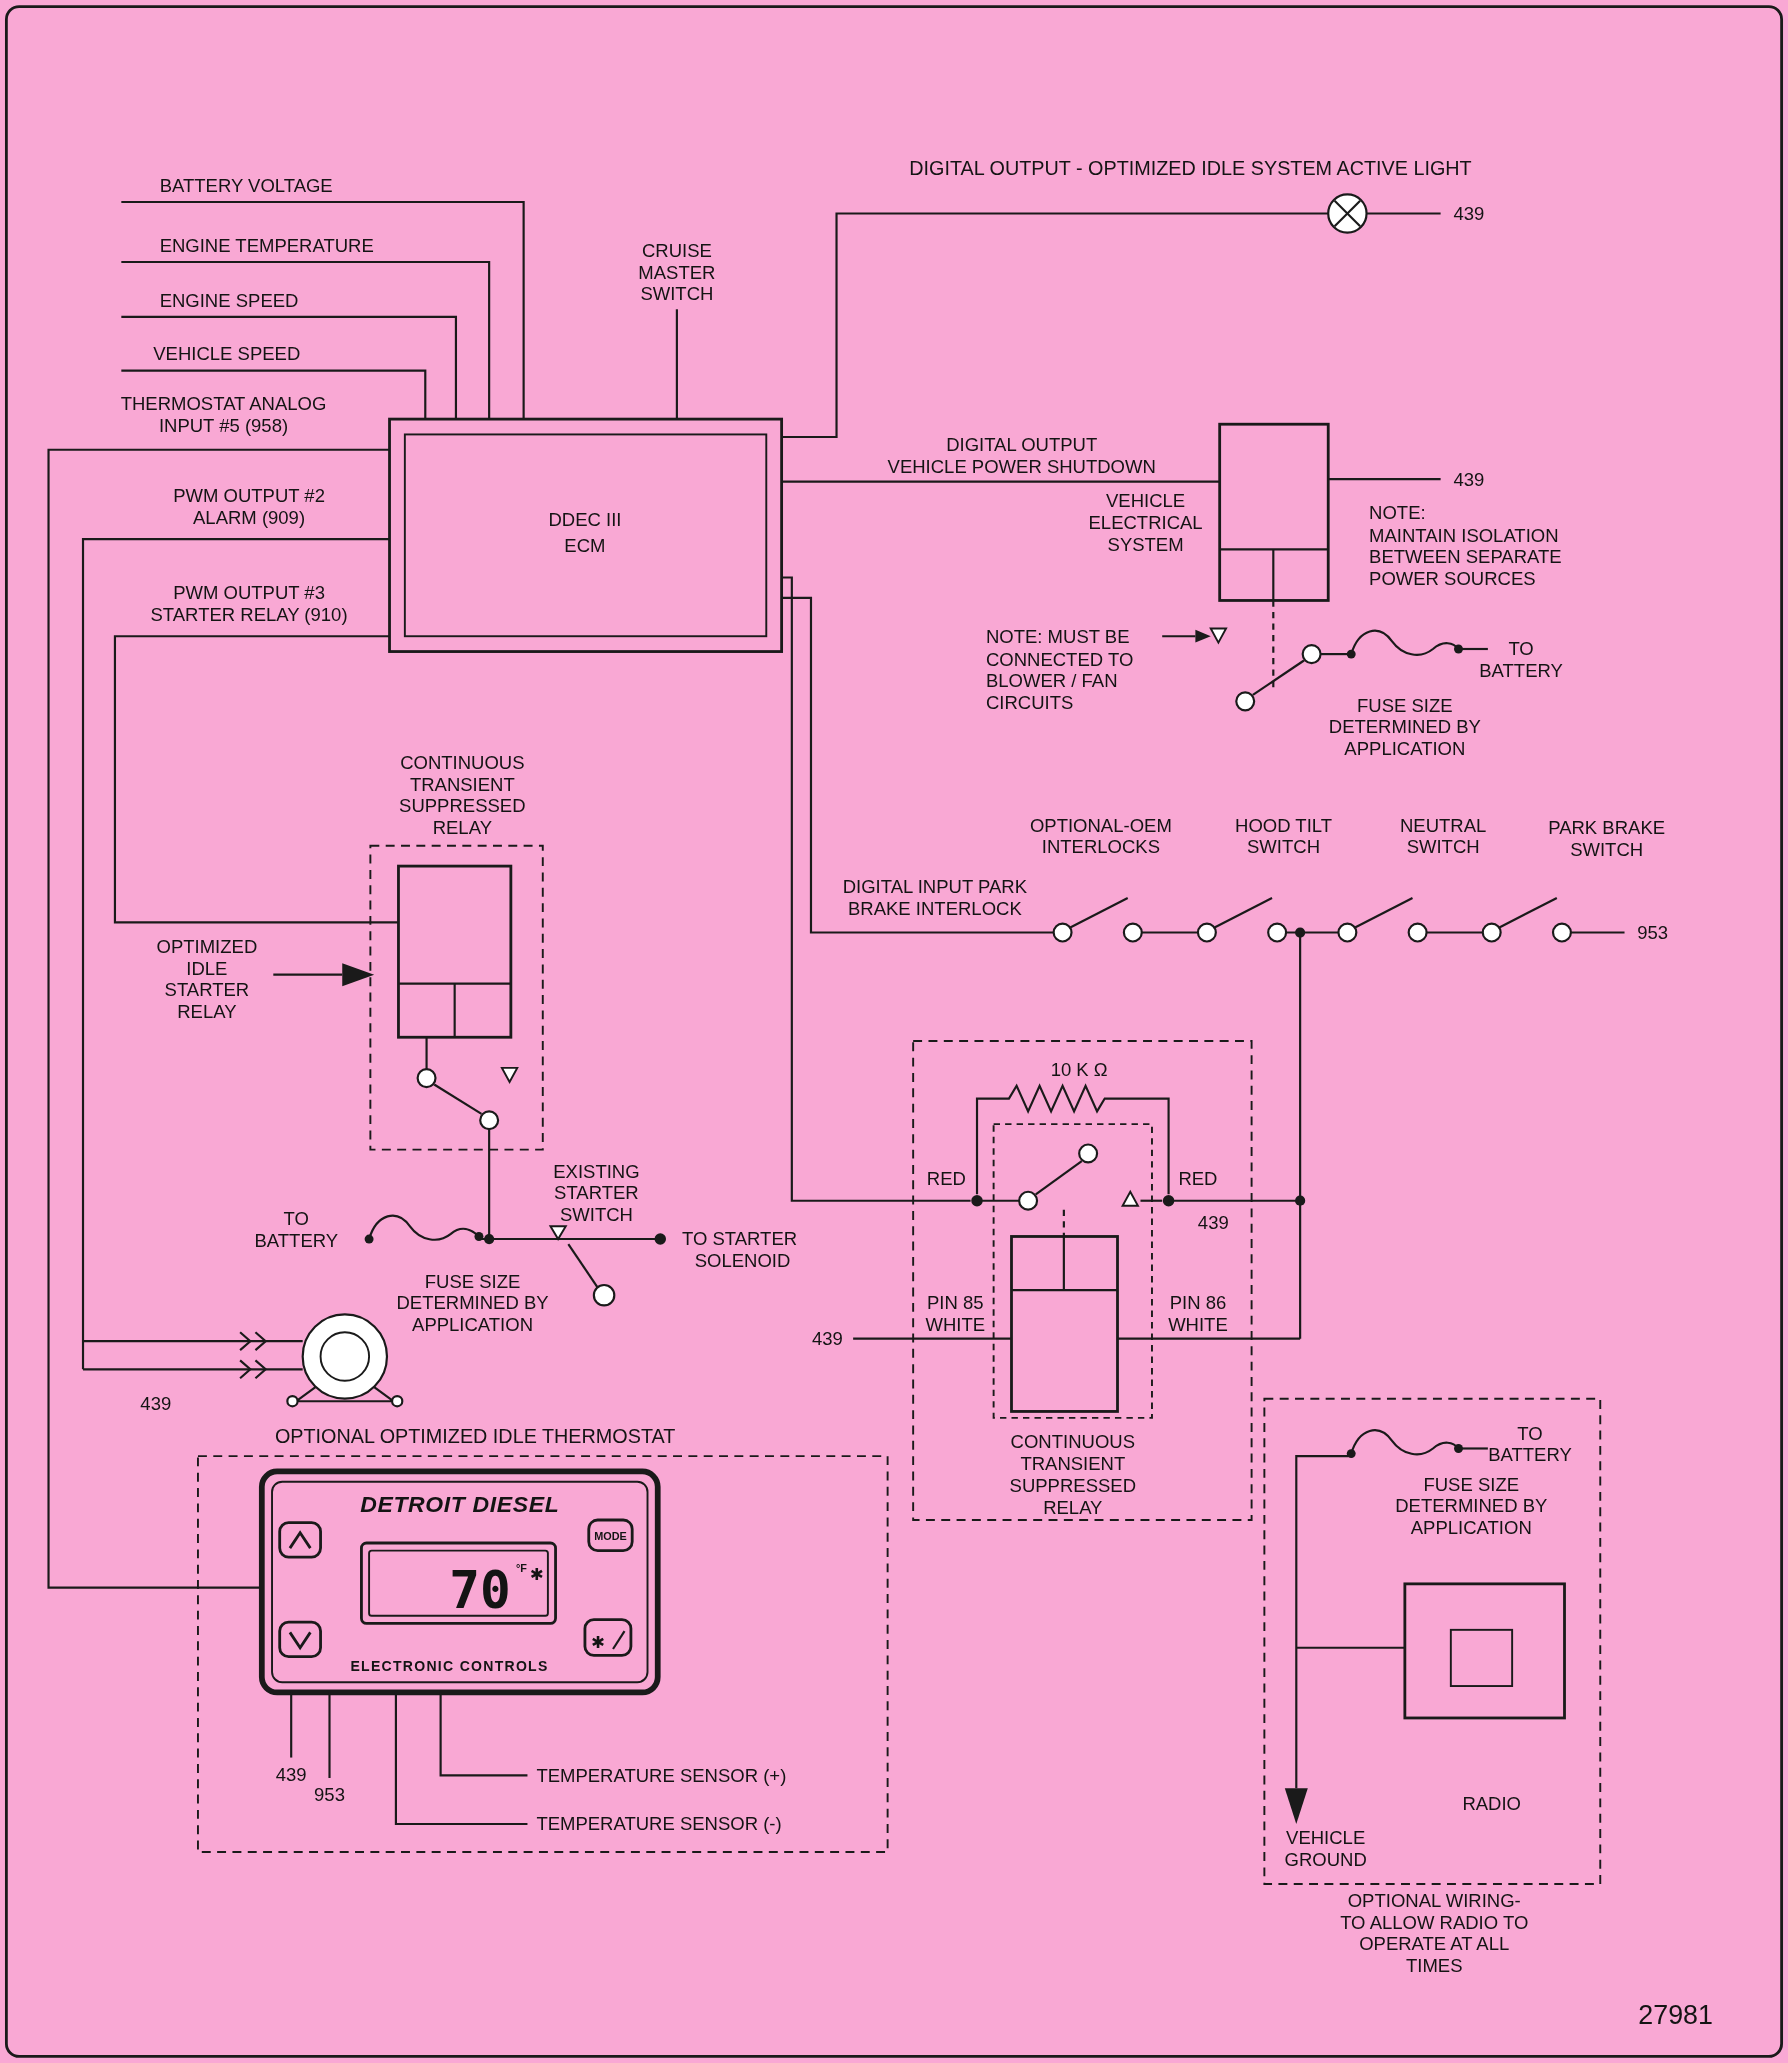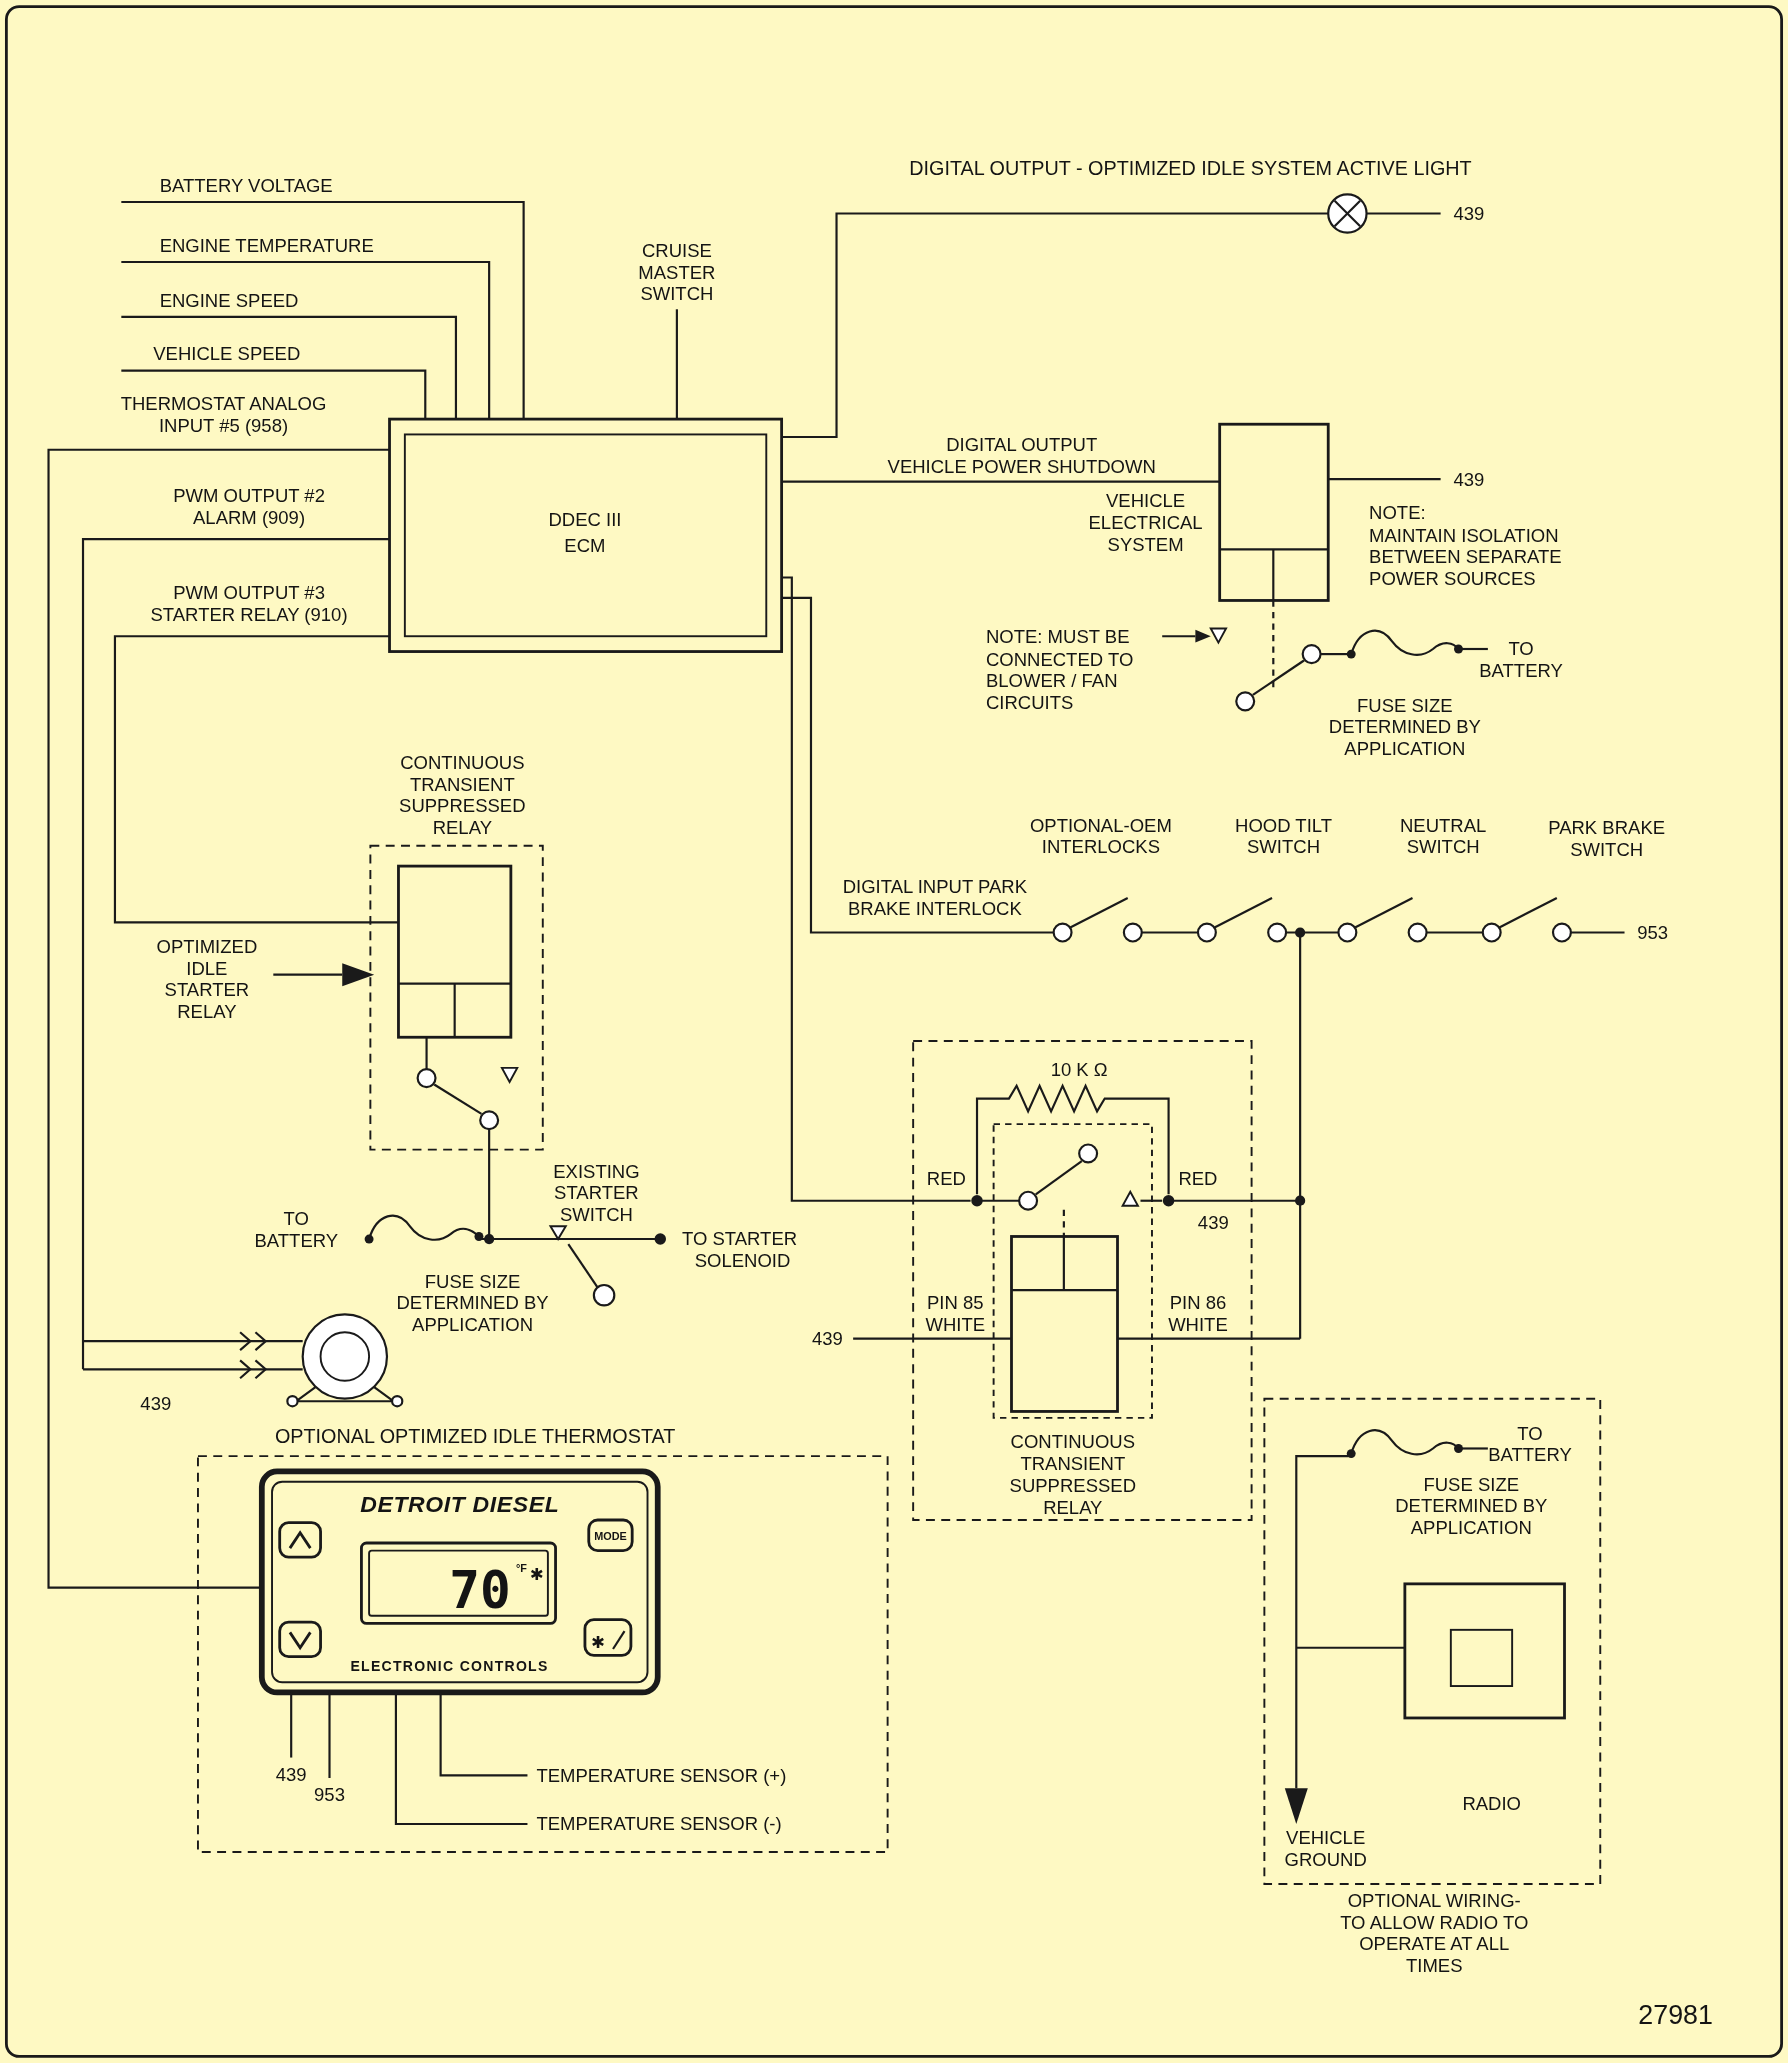--- a/index.html
+++ b/index.html
@@ -1,16 +1,16 @@
 <!DOCTYPE html>
 <html style="font-size:14.6px"><head>
 <meta charset="utf-8">
 <style>
   html,body{margin:0;padding:0;background:#ffffff;}
-  .page{width:1788px;height:2063px;background:#fef9c3;}
+  .page{width:1788px;height:2063px;background:#f9a8d4;}
   svg{display:block;}
   svg text{font-family:"Liberation Sans","DejaVu Sans",sans-serif;font-size:14.5px;fill:#141414;}
   .tc{text-anchor:middle;}
   .te{text-anchor:end;}
   .t15{font-size:15.5px;}
   .t20{font-size:21px;}
   .small{font-size:8.5px;font-weight:bold;}
   .brand{font-weight:bold;font-style:italic;font-size:18px;letter-spacing:0.5px;}
   .ec{font-size:11px;font-weight:bold;letter-spacing:1px;}
   .seg{font-family:"DejaVu Sans Mono","Liberation Mono",monospace;font-weight:bold;font-size:40px;}

